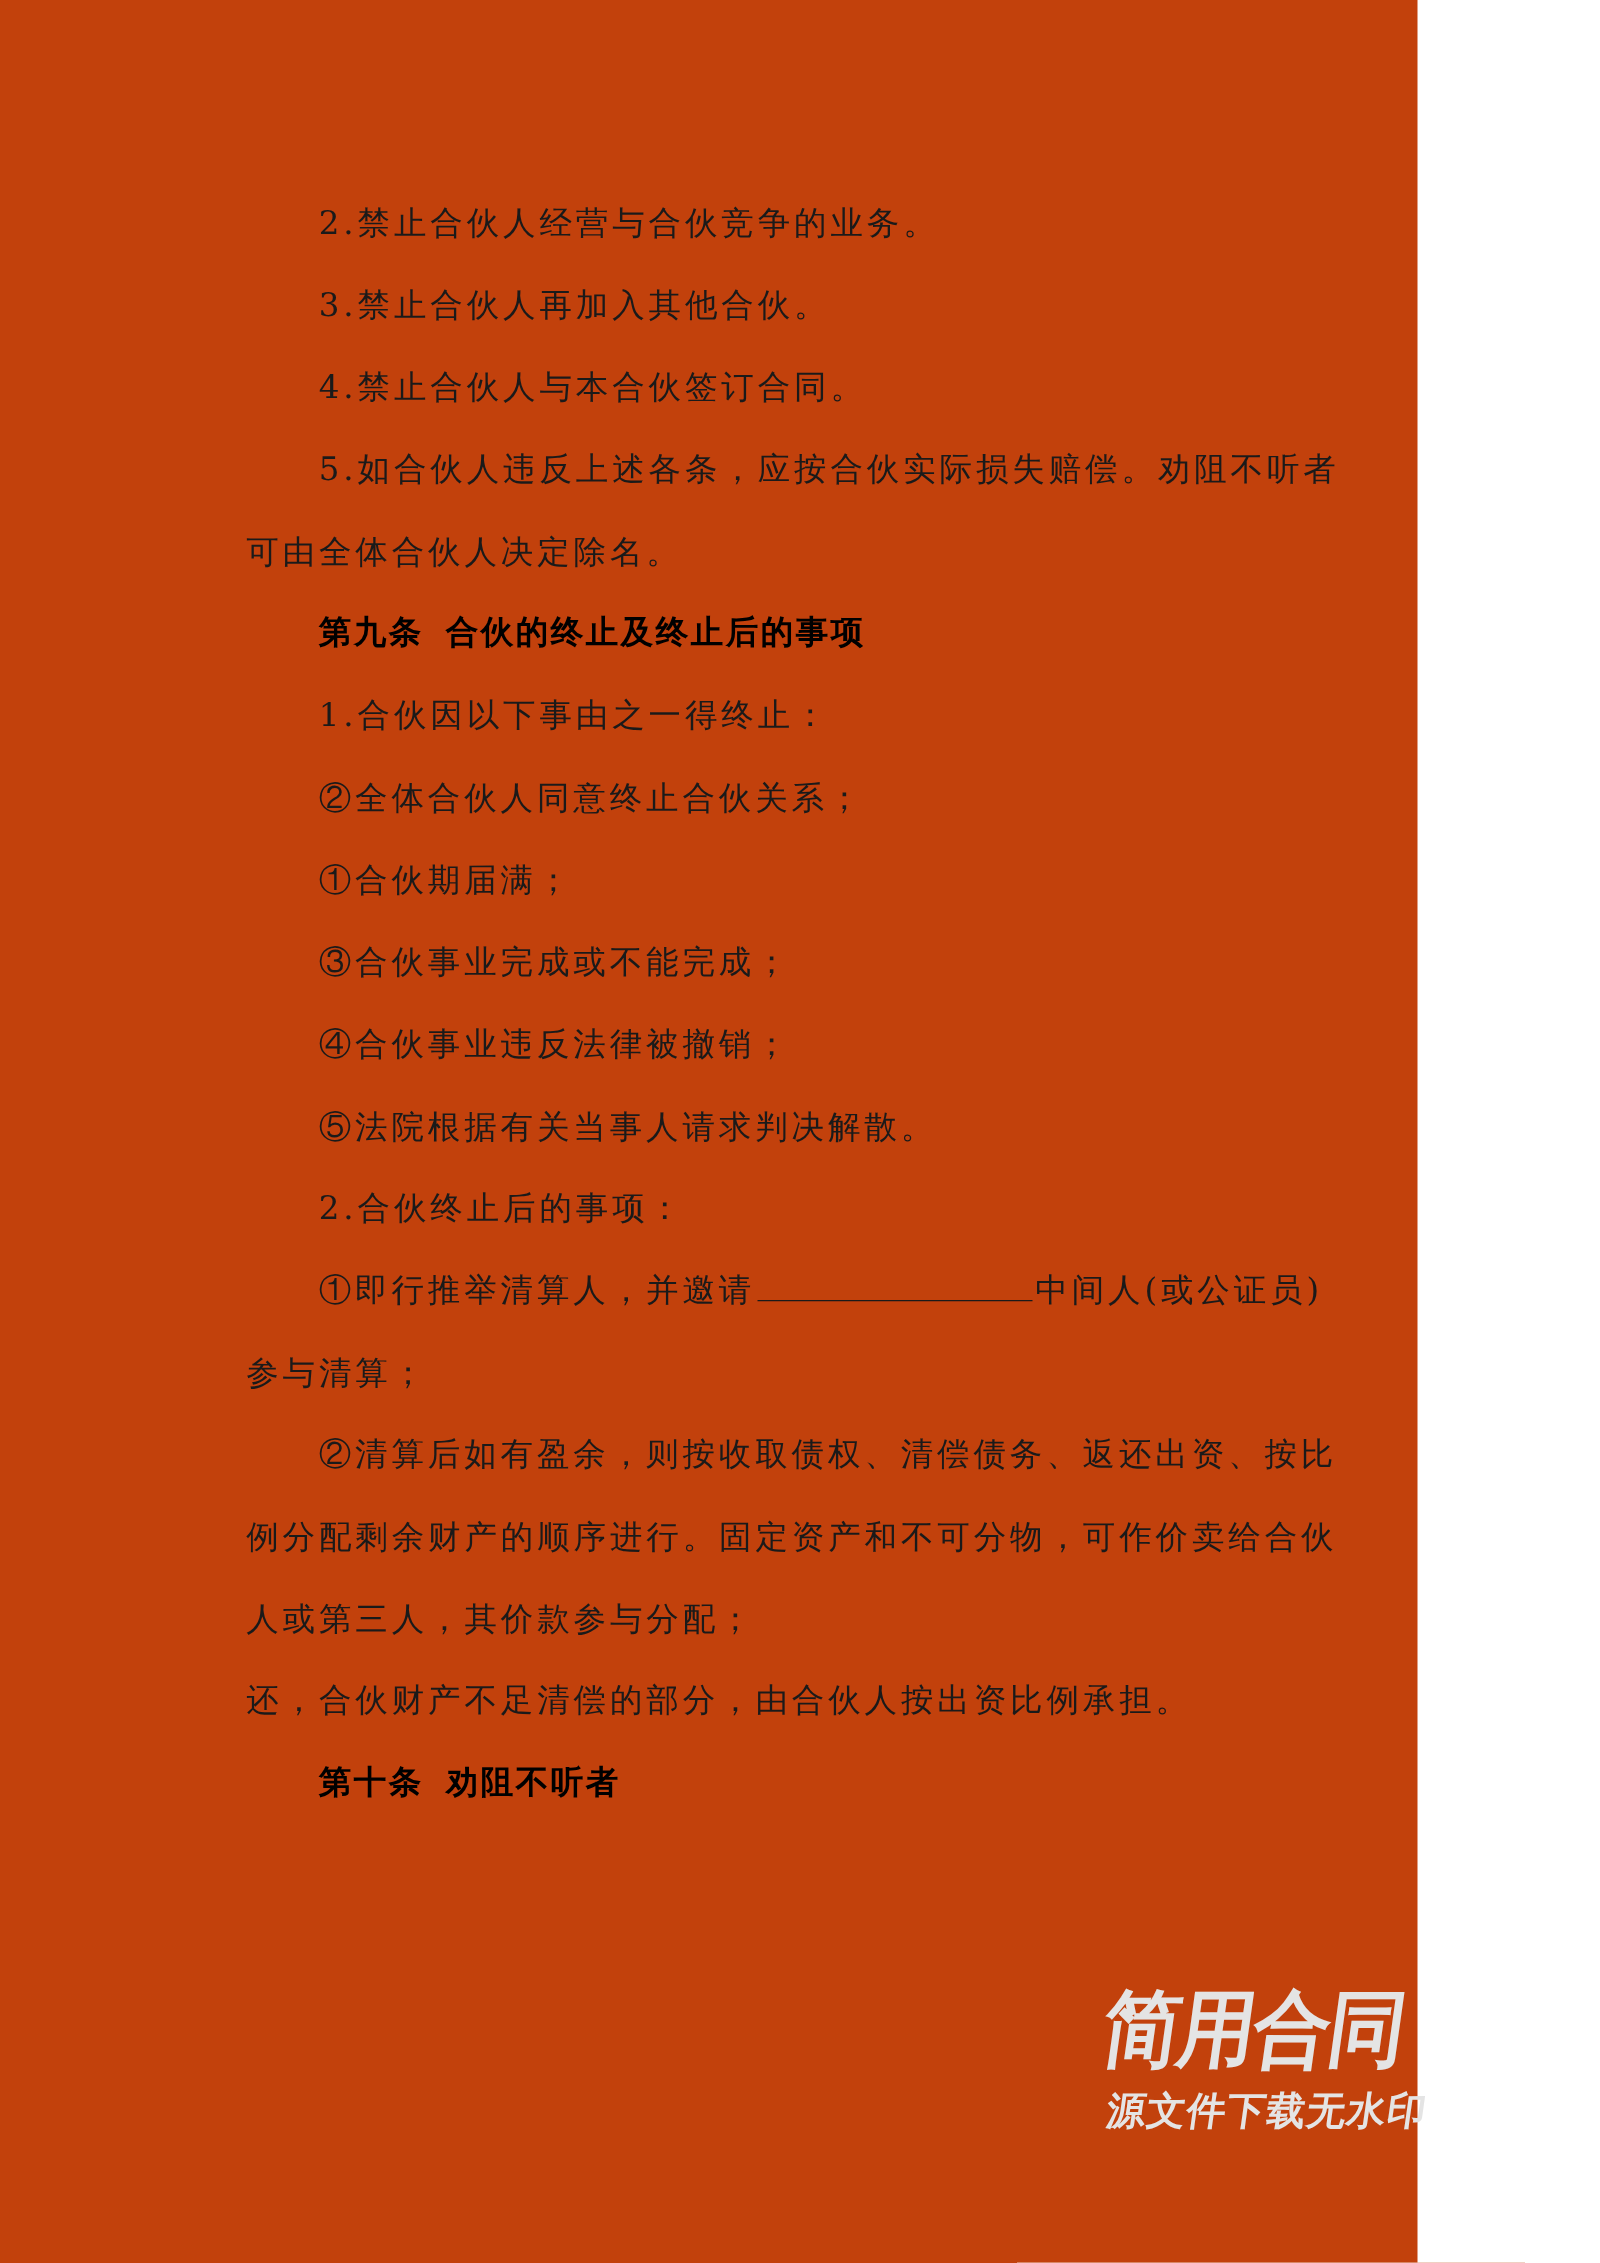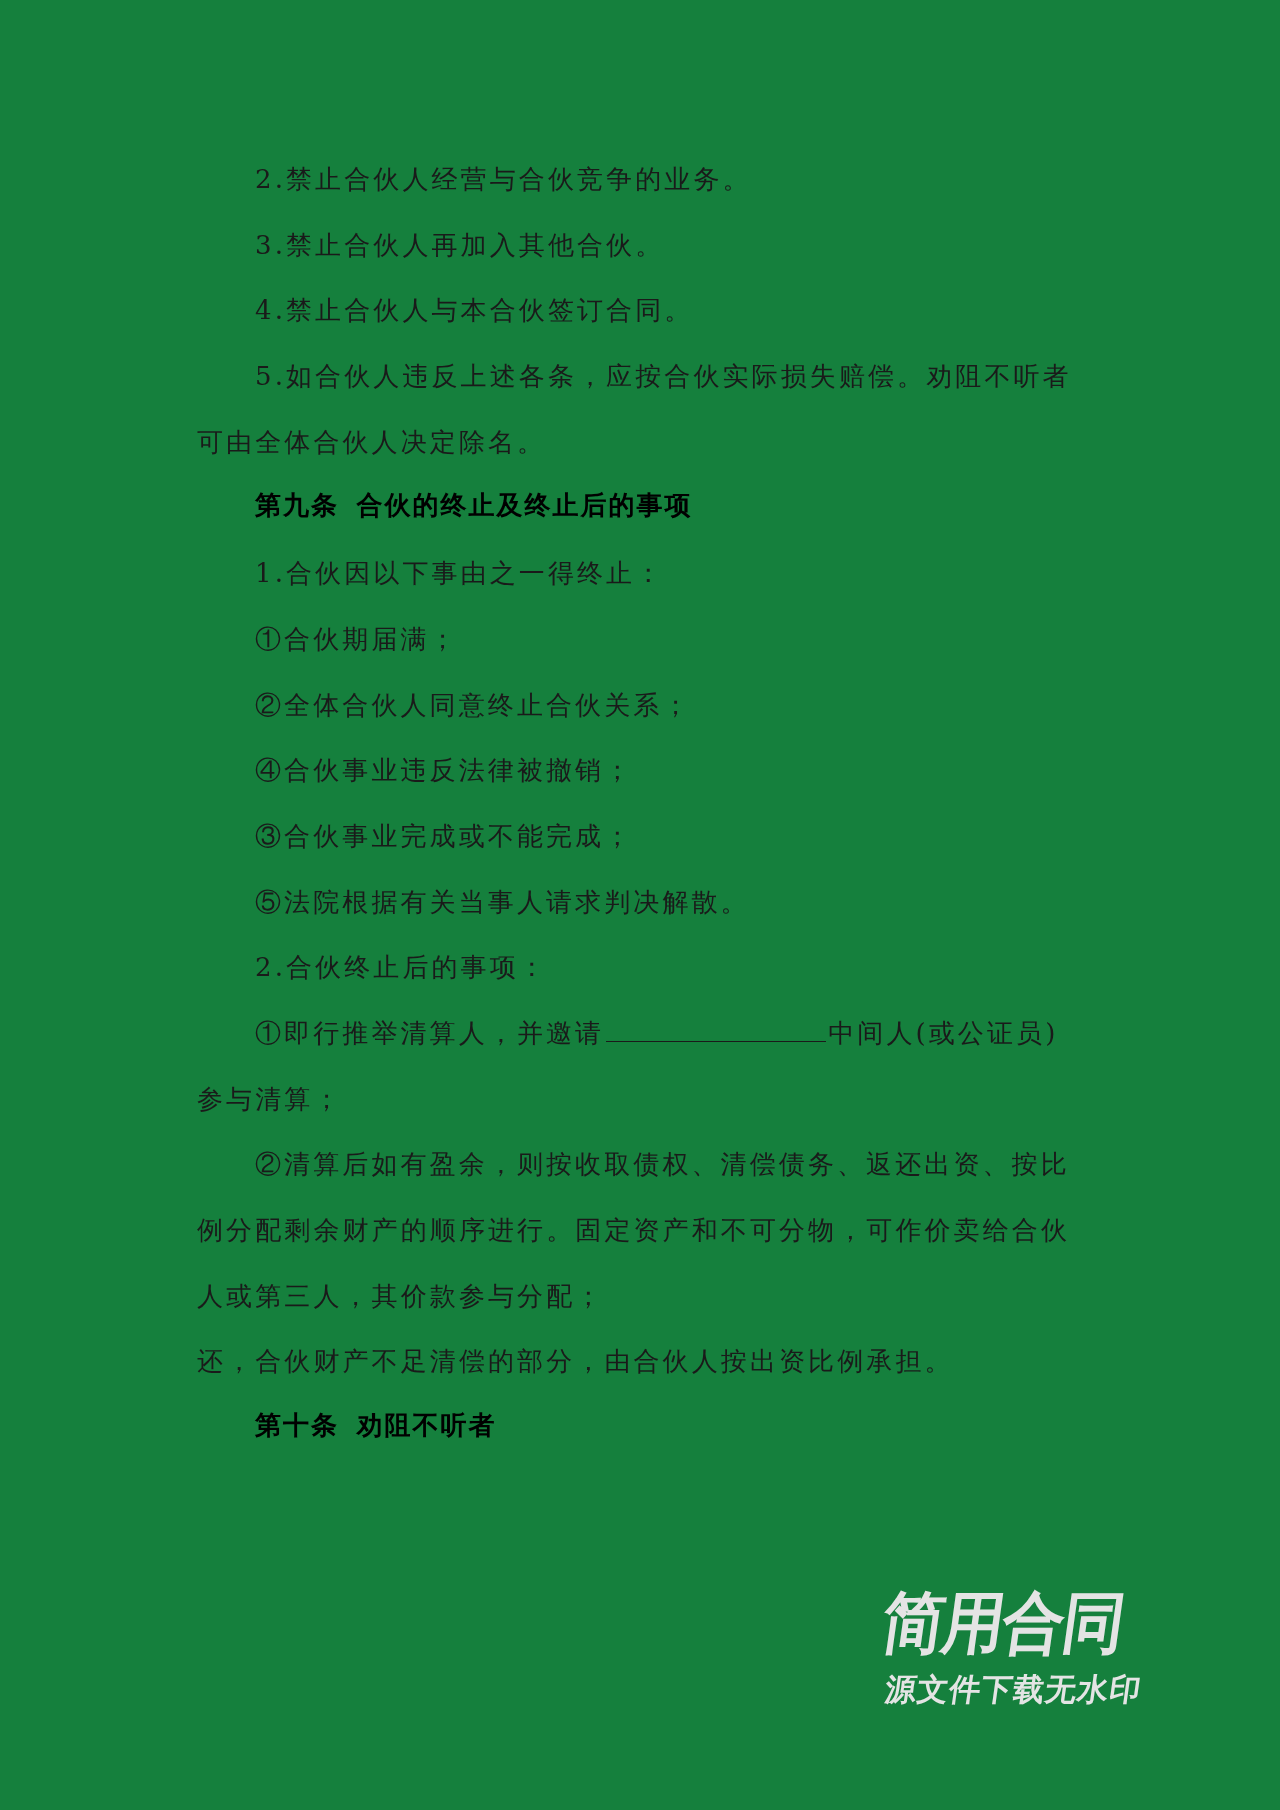--- a/index.html
+++ b/index.html
@@ -12,23 +12,23 @@
     height: 1810px;
     position: relative;
     overflow: hidden;
     font-family: "DejaVu Serif", "Liberation Serif", serif;
     color: #1a1a1a;
   }
   .page {
     position: absolute;
     left: 0;
     top: 0;
-    width: 1280px;
+    width: 1134px;
     height: 1810px;
-    background: #15803d;
+    background: #c2410c;
   }
   .content {
     position: absolute;
     left: 197px;
     top: 166px;
     width: 890px;
   }
   .line {
     font-size: 26px;
     line-height: 26px;
@@ -87,24 +87,24 @@
 
 <div class="page">
   <div class="content">
     <p class="line indent">2.禁止合伙人经营与合伙竞争的业务。</p>
     <p class="line indent">3.禁止合伙人再加入其他合伙。</p>
     <p class="line indent">4.禁止合伙人与本合伙签订合同。</p>
     <p class="line indent">5.如合伙人违反上述各条，应按合伙实际损失赔偿。劝阻不听者</p>
     <p class="line">可由全体合伙人决定除名。</p>
     <p class="line indent heading">第九条 合伙的终止及终止后的事项</p>
     <p class="line indent">1.合伙因以下事由之一得终止：</p>
+    <p class="line indent">②全体合伙人同意终止合伙关系；</p>
     <p class="line indent">①合伙期届满；</p>
-    <p class="line indent">②全体合伙人同意终止合伙关系；</p>
+    <p class="line indent">③合伙事业完成或不能完成；</p>
     <p class="line indent">④合伙事业违反法律被撤销；</p>
-    <p class="line indent">③合伙事业完成或不能完成；</p>
     <p class="line indent">⑤法院根据有关当事人请求判决解散。</p>
     <p class="line indent">2.合伙终止后的事项：</p>
     <p class="line indent"><span>①即行推举清算人，并邀请</span><span class="blank"></span><span>中间人(或公证员)</span></p>
     <p class="line">参与清算；</p>
     <p class="line indent">②清算后如有盈余，则按收取债权、清偿债务、返还出资、按比</p>
     <p class="line">例分配剩余财产的顺序进行。固定资产和不可分物，可作价卖给合伙</p>
     <p class="line">人或第三人，其价款参与分配；</p>
     <p class="line">还，合伙财产不足清偿的部分，由合伙人按出资比例承担。</p>
     <p class="line indent heading">第十条 劝阻不听者</p>
   </div>

